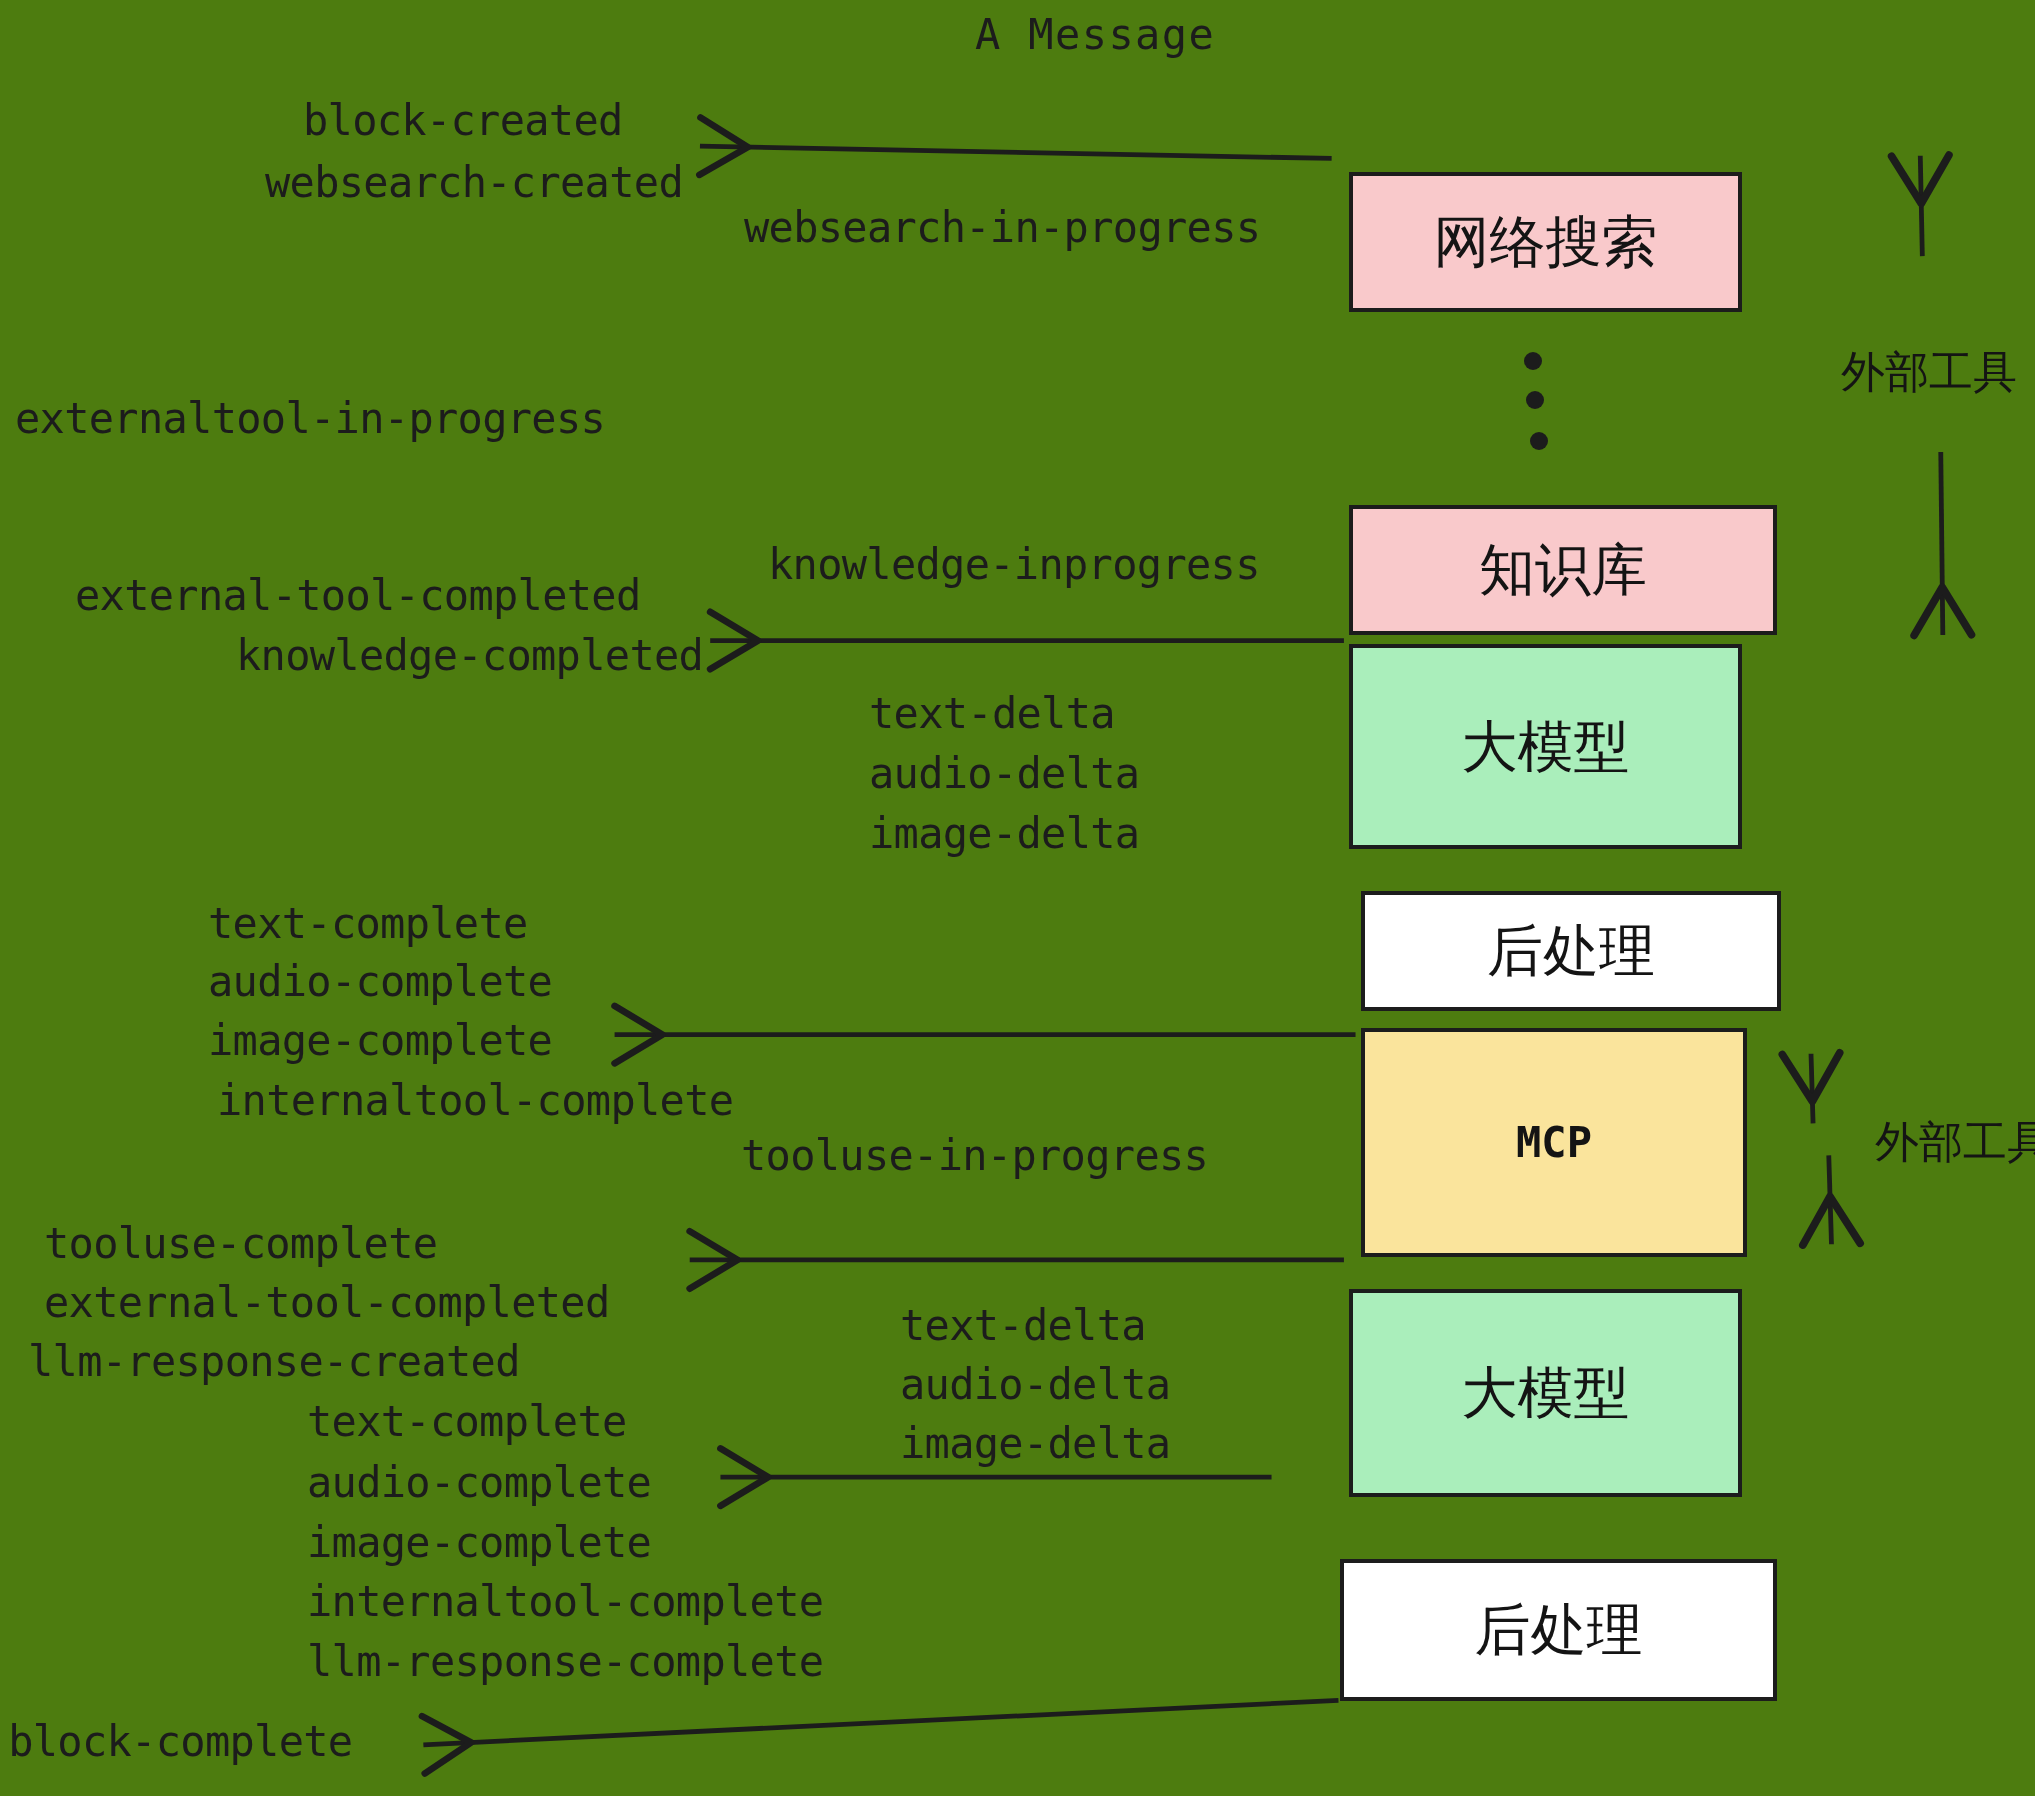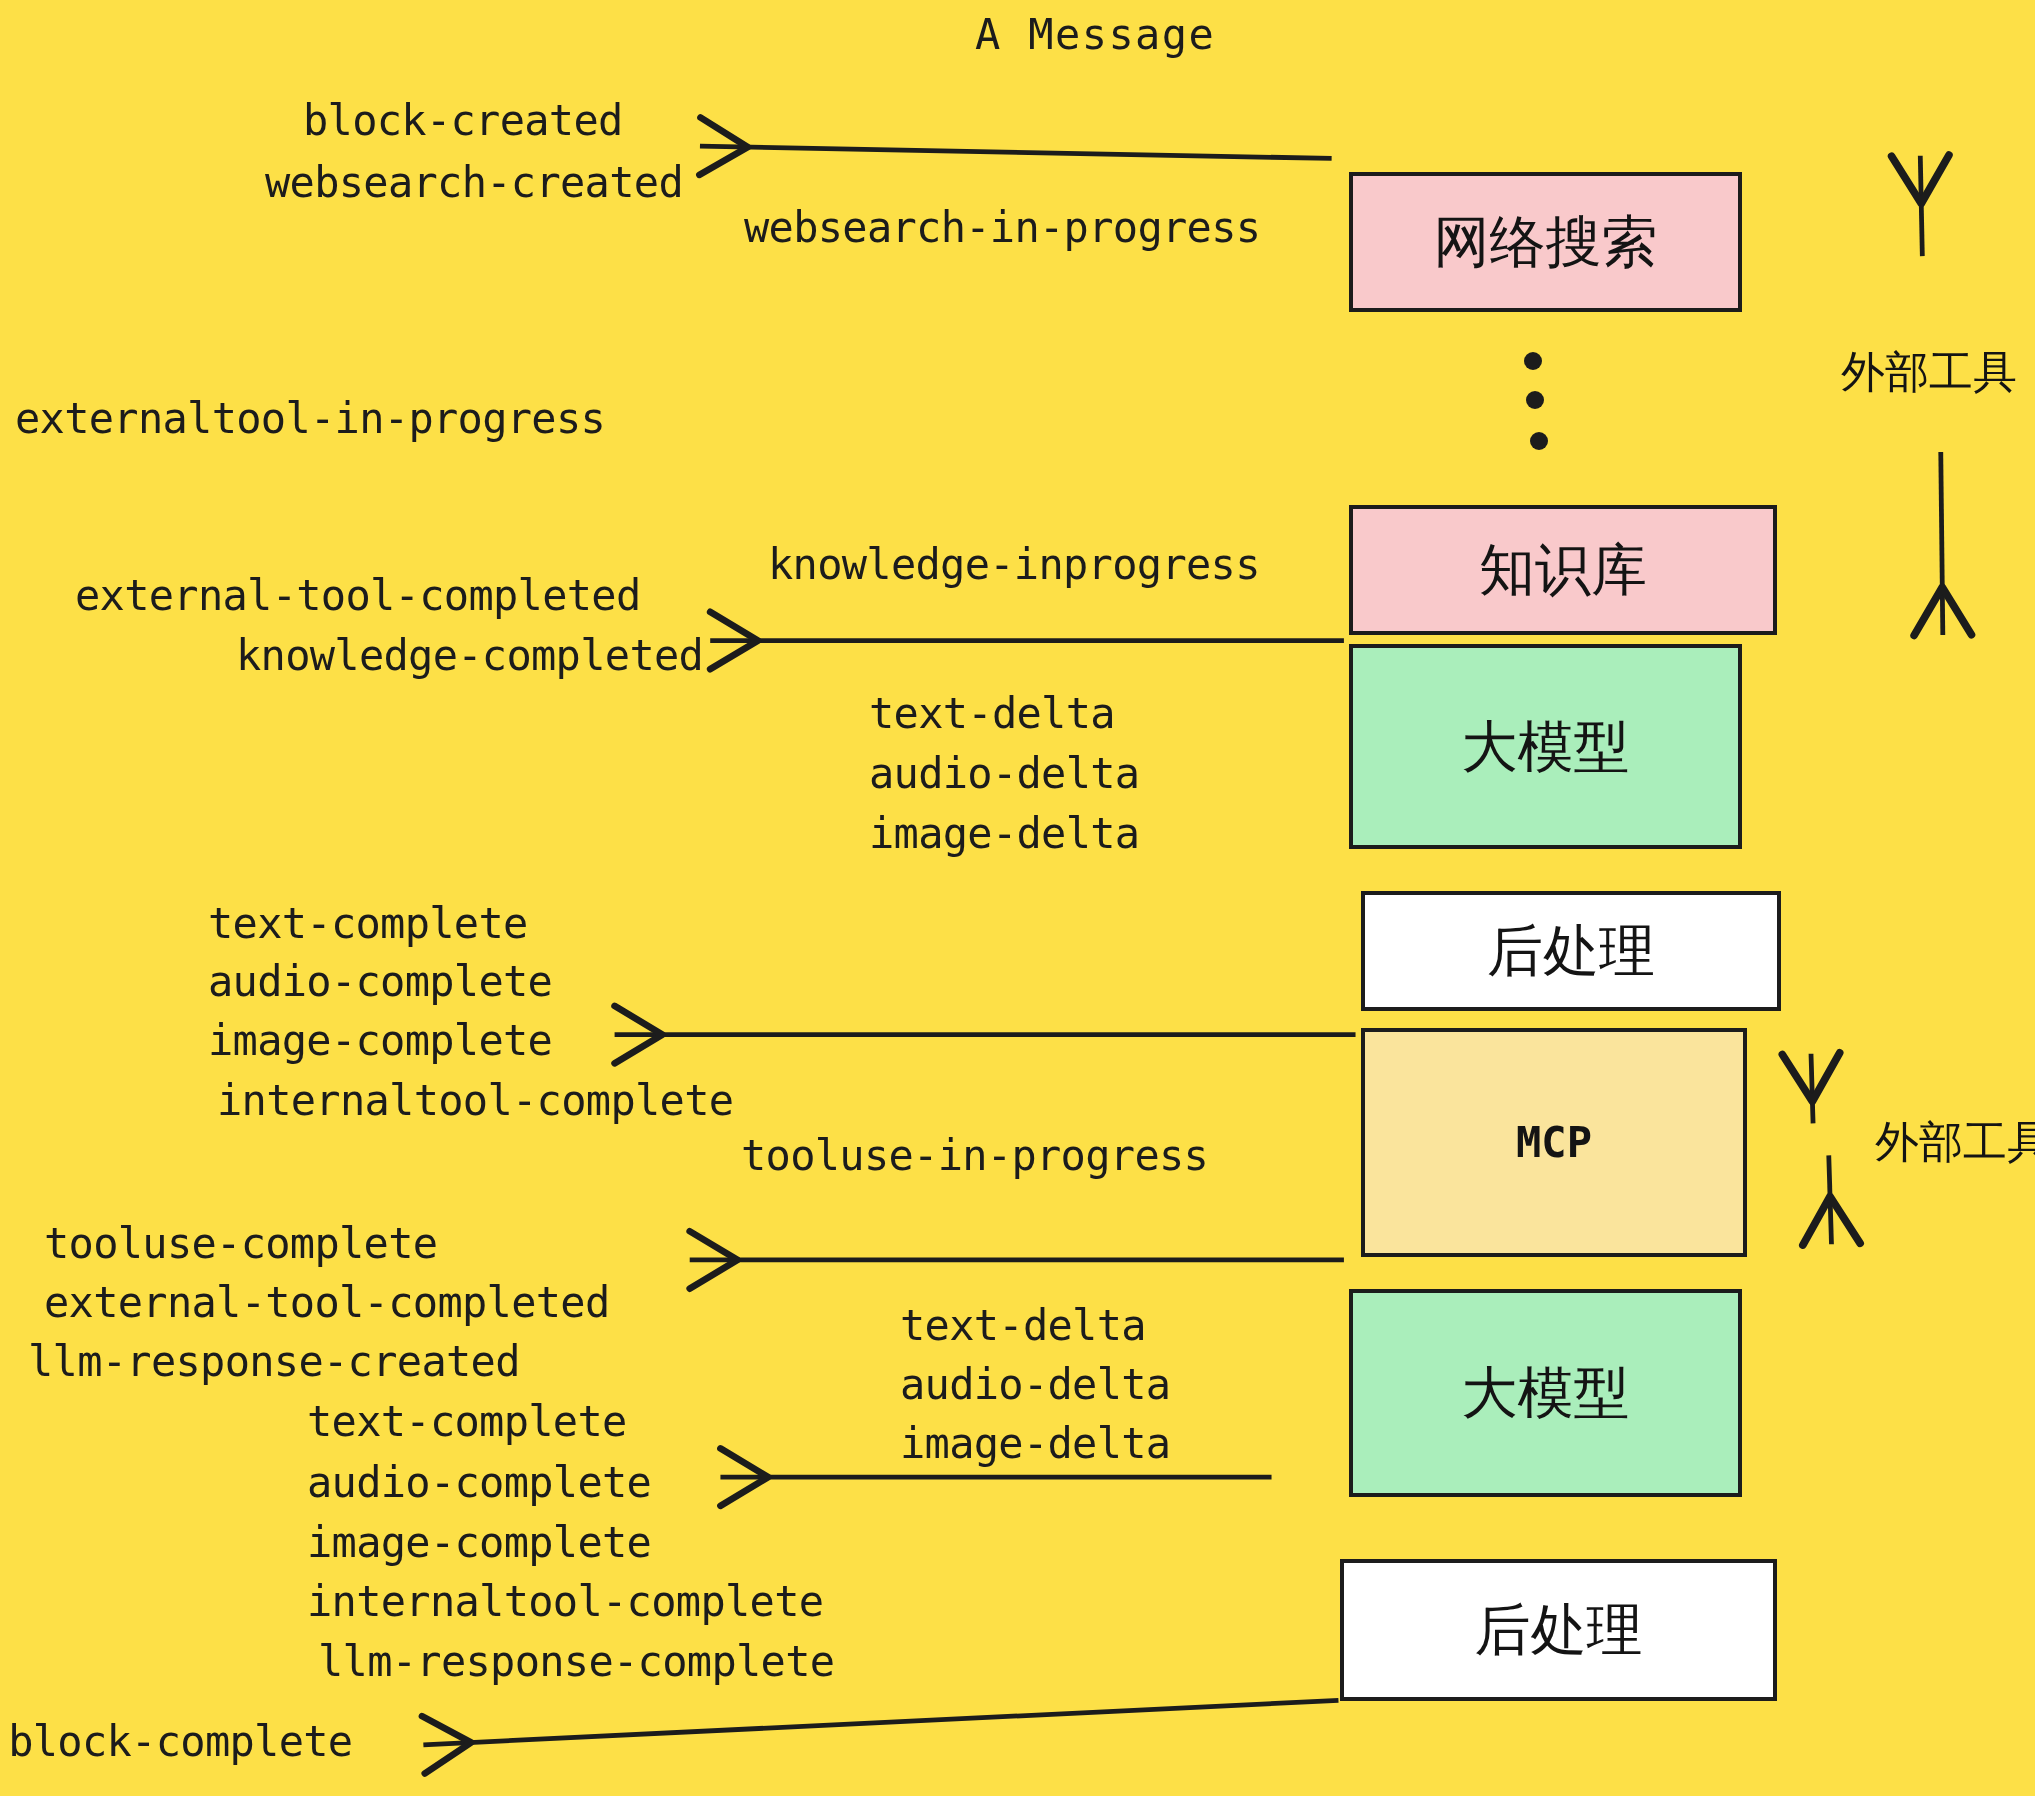--- a/index.html
+++ b/index.html
@@ -4,21 +4,21 @@
 <style>
   html, body {
     margin: 0;
     padding: 0;
     background: #ffffff;
   }
   #stage {
     position: relative;
     width: 2035px;
     height: 1796px;
-    background: #fde047;
+    background: #4d7c0f;
     overflow: hidden;
     font-family: "DejaVu Sans Mono", "Liberation Mono", monospace;
   }
   .evt {
     position: absolute;
     white-space: nowrap;
     color: #1c1c1c;
     font-family: "DejaVu Sans Mono", "Liberation Mono", monospace;
     font-size: 42px;
     line-height: 1;
@@ -103,21 +103,21 @@
   <div class="evt" style="left:44px; top:1223px;">tooluse-complete</div>
   <div class="evt" style="left:44px; top:1282px;">external-tool-completed</div>
   <div class="evt" style="left:28px; top:1341px;text-align:right;">llm-response-created</div>
   <div class="evt" style="left:900px; top:1305px;">text-delta</div>
   <div class="evt" style="left:900px; top:1364px;">audio-delta</div>
   <div class="evt" style="left:900px; top:1423px;">image-delta</div>
   <div class="evt" style="left:307px; top:1401px;">text-complete</div>
   <div class="evt" style="left:307px; top:1462px;">audio-complete</div>
   <div class="evt" style="left:307px; top:1522px;">image-complete</div>
   <div class="evt" style="left:307px; top:1581px;">internaltool-complete</div>
-  <div class="evt" style="left:318px; top:1641px;">llm-response-complete</div>
+  <div class="evt" style="left:307px; top:1641px;">llm-response-complete</div>
   <div class="evt" style="left:8.2px; top:1721px;">block-complete</div>
 
   <div class="node" style="left:1349px; top:172px; width:393px; height:140px; background:#f9c9cb;">
     <span class="node-label-cn">网络搜索</span>
   </div>
 
   <div class="node" style="left:1349px; top:505px; width:428px; height:130px; background:#f9c9cb;">
     <span class="node-label-cn">知识库</span>
   </div>
 

